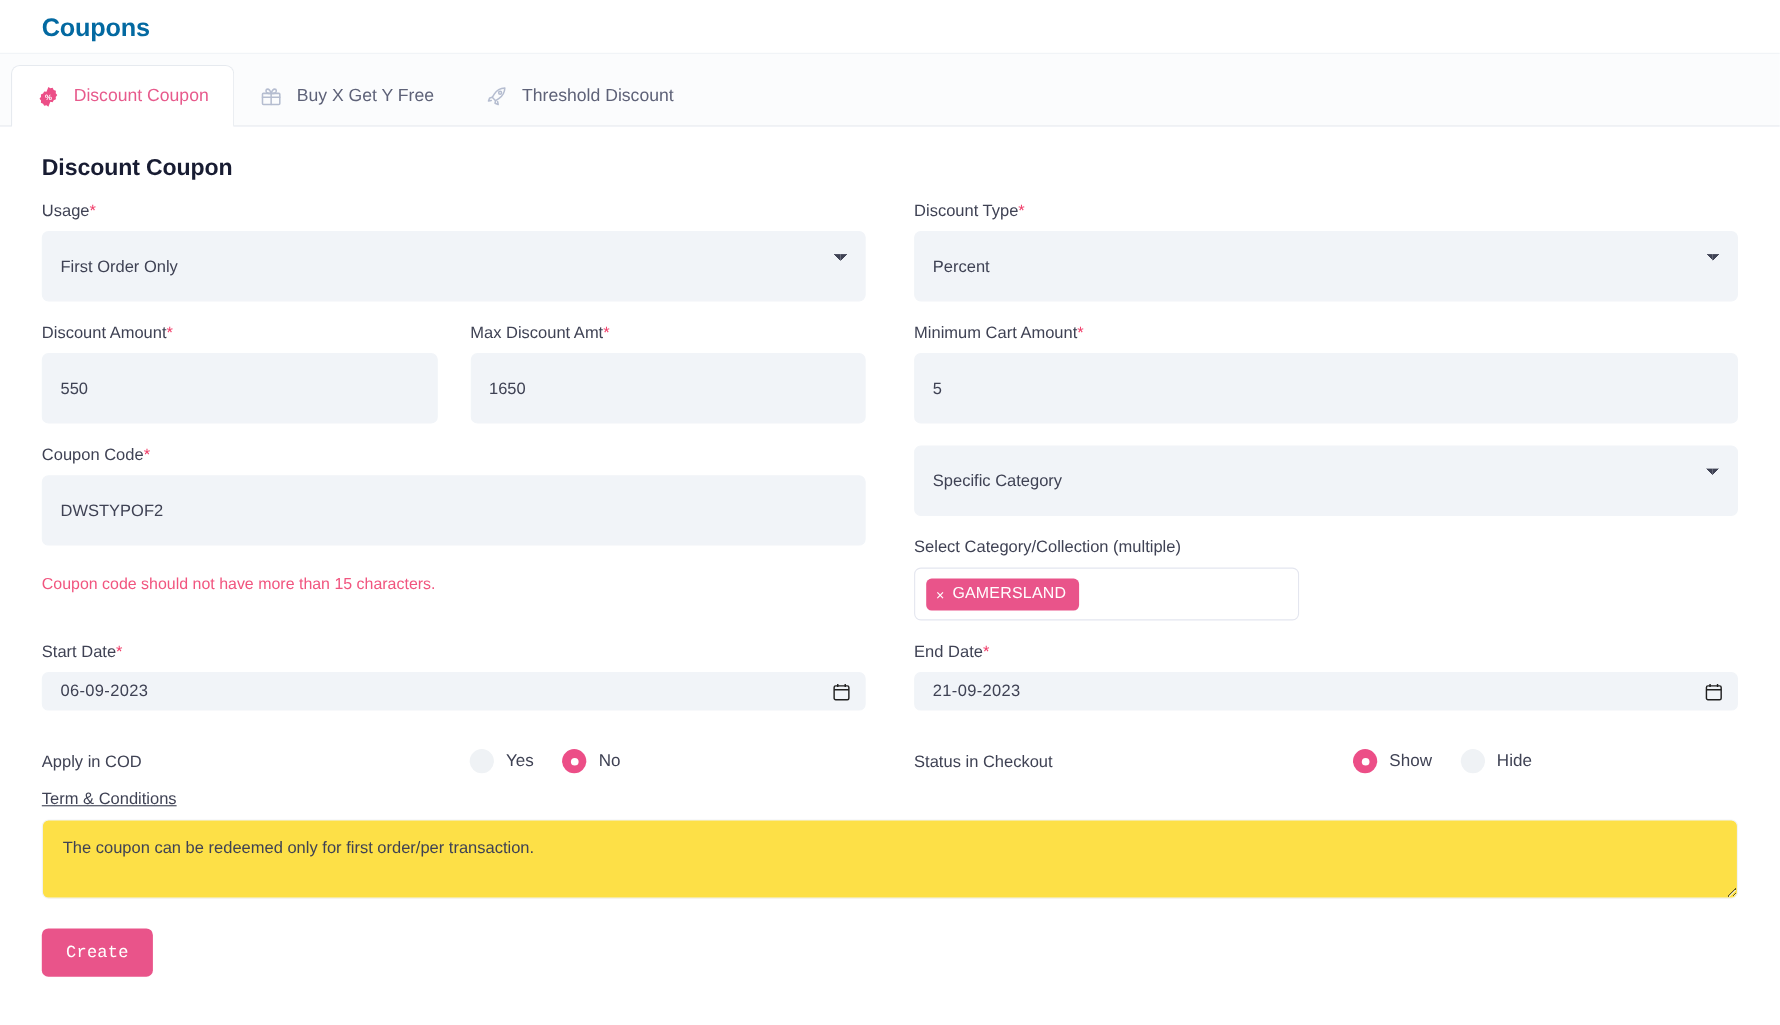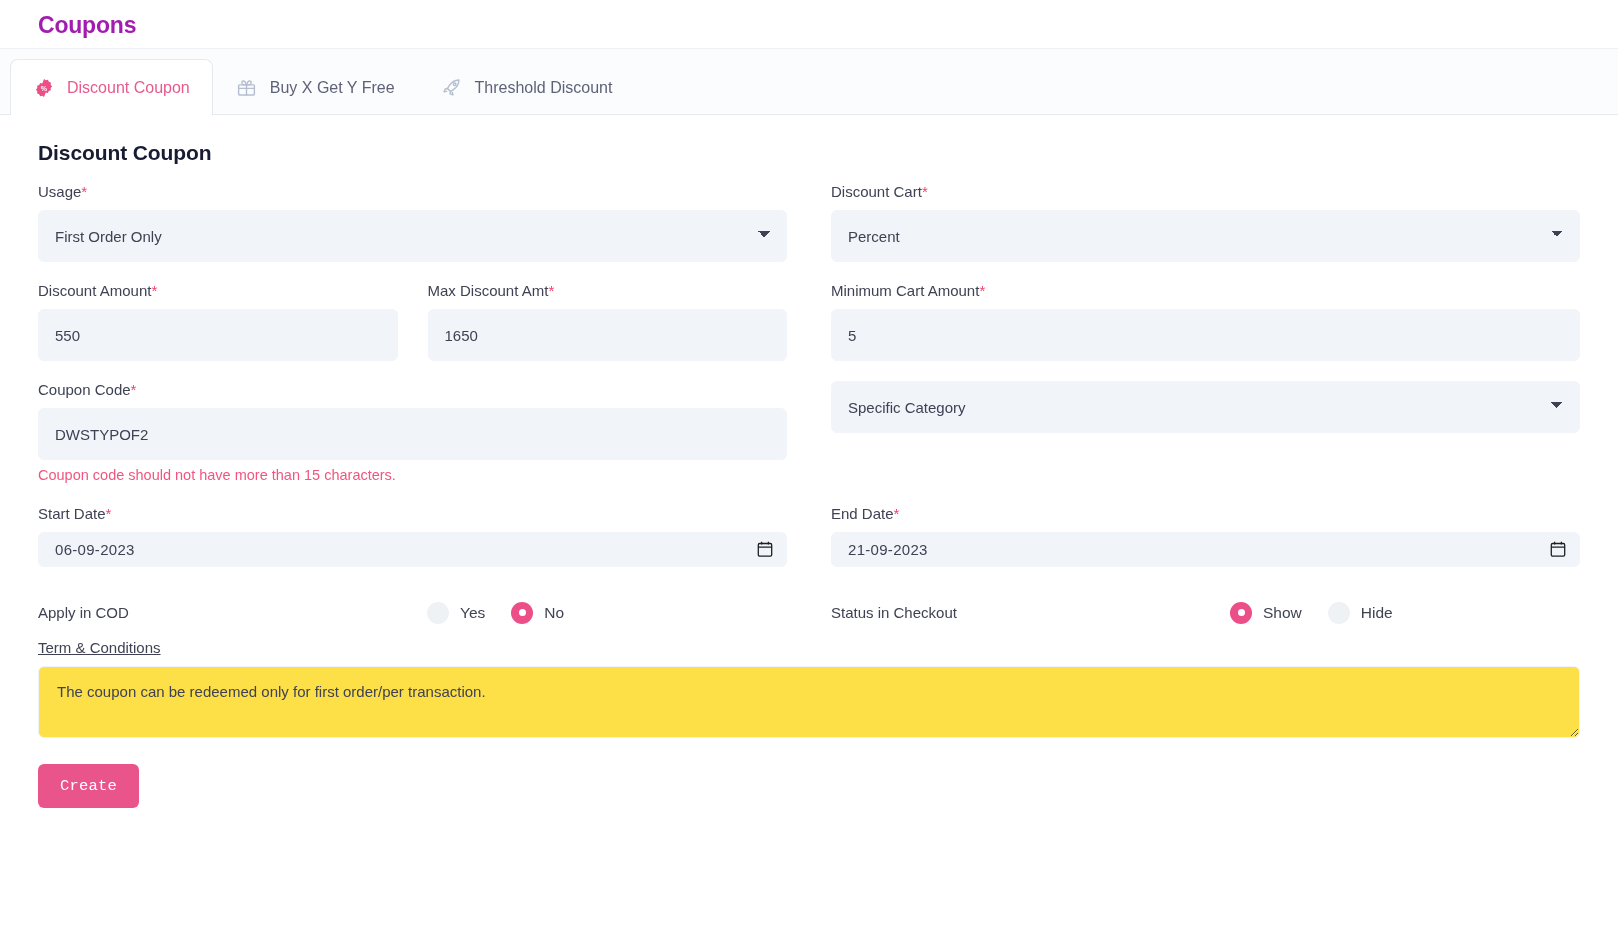--- a/index.html
+++ b/index.html
@@ -19,21 +19,21 @@
   .page-header {
     height: 48px;
     padding: 0 0 0 38px;
     display: flex;
     align-items: center;
     background: #ffffff;
   }
   .page-title {
     font-size: 23px;
     font-weight: 700;
-    color: #a21caf;
+    color: #0369a1;
     letter-spacing: -0.2px;
     margin: 0;
     line-height: 1;
     padding-top: 2px;
   }
 
   .header-rule { height: 1px; background: #eff2f5; width: 100%; }
 
   
   .tabs {
@@ -100,21 +100,21 @@
     display: block;
     font-size: 15px;
     color: #3f4254;
     margin-bottom: 9px;
     line-height: 1.2;
   }
   .req { color: #f1416c; font-size: 15px; }
 
   .control {
     width: 100%;
-    height: 52px;
+    height: 64px;
     background: #f1f4f8;
     border: 1px solid #f1f4f8;
     border-radius: 6px;
     padding: 4px 16px;
     font-size: 15px;
     color: #3f4254;
     font-family: "Liberation Sans", sans-serif;
     outline: none;
     display: flex;
     align-items: center;
@@ -131,21 +131,21 @@
     background-size: 6px 6px, 6px 6px;
     background-repeat: no-repeat;
     padding-right: 40px;
     cursor: pointer;
   }
   input.control::placeholder { color: #a1a5b7; }
 
   .error-text {
     color: #f1557f;
     font-size: 14.5px;
-    margin-top: 6px;
+    margin-top: 26px;
     line-height: 1.3;
   }
 
   .subrow { display:flex; gap: 30px; }
   .subcol { flex: 1 1 0; min-width:0; }
 
   
   .date-wrap { position: relative; width: 100%; }
   .date-control {
     width: 100%;
@@ -330,21 +330,21 @@
             <span>Usage</span><span class="req">*</span>
           </label>
           <select class="control">
             <option>First Order Only</option>
           </select>
         </div>
       </div>
       <div class="col">
         <div class="field">
           <label class="field-label">
-            <span>Discount Cart</span><span class="req">*</span>
+            <span>Discount Type</span><span class="req">*</span>
           </label>
           <select class="control">
             <option>Percent</option>
           </select>
         </div>
       </div>
     </div>
 
     
     <div class="row">
@@ -387,20 +387,29 @@
           </label>
           <input class="control" type="text" value="DWSTYPOF2" style="">
           <div class="error-text">Coupon code should not have more than 15 characters.</div>
         </div>
       </div>
       <div class="col">
         <div class="field">
           <select class="control">
             <option>Specific Category</option>
           </select>
+        </div>
+        <div class="field">
+          <label class="field-label">Select Category/Collection (multiple)</label>
+          <div class="tagbox">
+            <span class="tag">
+              <span class="tag-x">×</span>
+              <span>GAMERSLAND</span>
+            </span>
+          </div>
         </div>
       </div>
     </div>
 
     
     <div class="row">
       <div class="col">
         <div class="field">
           <label class="field-label">
             <span>Start Date</span><span class="req">*</span>

